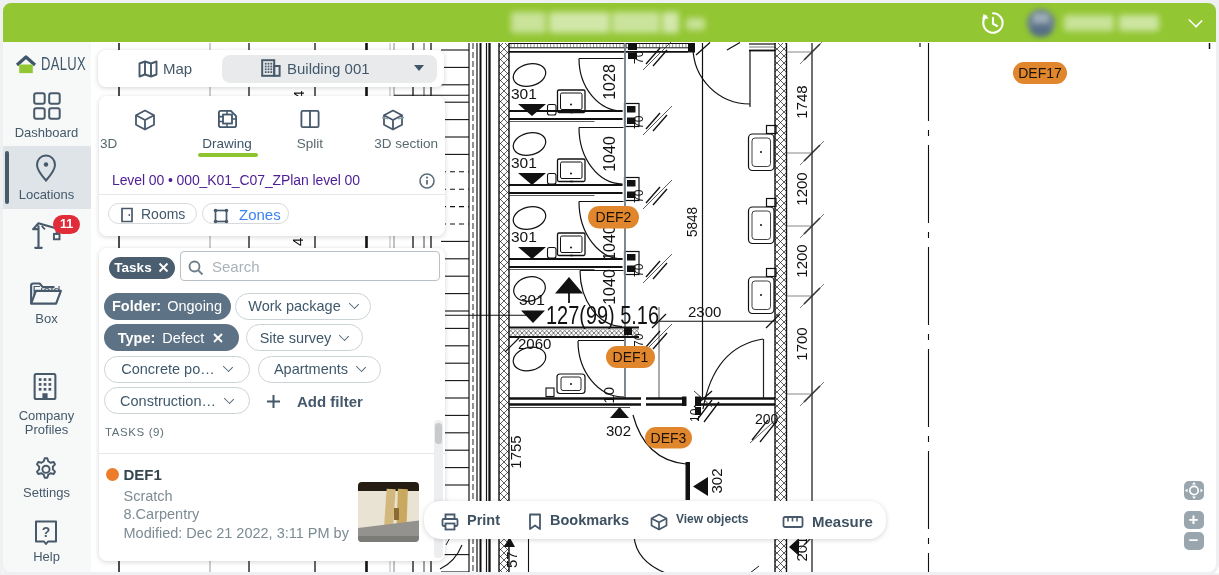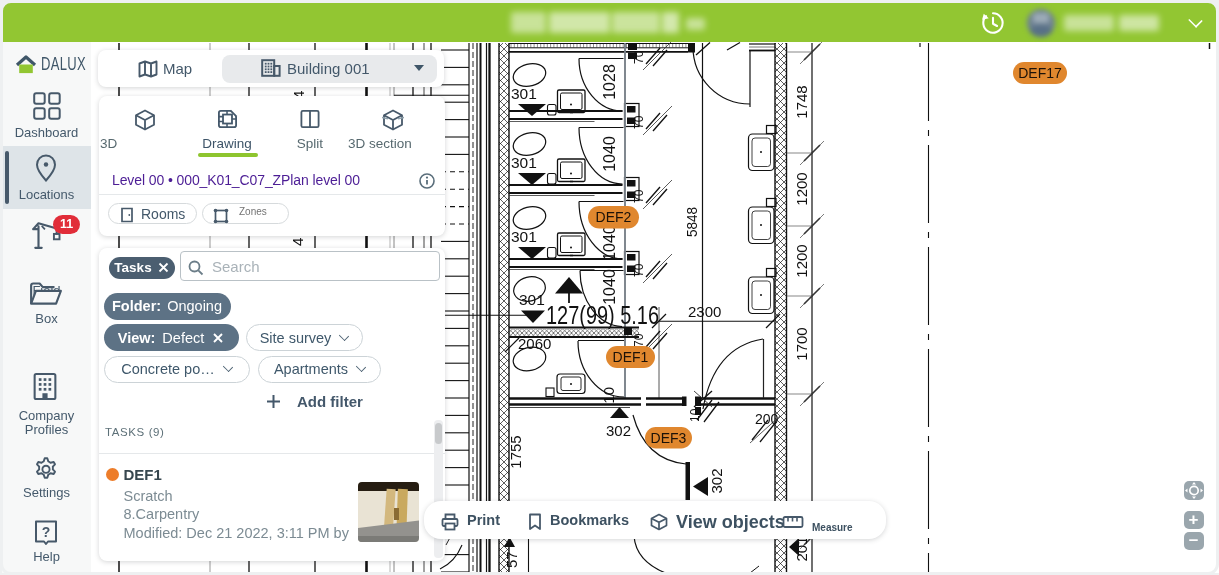--- a/index.html
+++ b/index.html
@@ -457,21 +457,21 @@
 <div style="position:absolute;left:200px;top:13px;"><svg class="icn" width="22" height="21" viewBox="0 0 22 22" style="">
           <rect x="2" y="2" width="18" height="17" rx="1.5" fill="none" stroke="#47596a" stroke-width="1.9"></rect>
           <line x1="11" y1="2" x2="11" y2="19" stroke="#47596a" stroke-width="1.9"></line>
         </svg></div>
 <div style="position:absolute;left:166px;top:40px;width:90px;text-align:center;font-size:13.5px;color:#57696f;">Split</div>
 <div style="position:absolute;left:283px;top:13px;"><svg class="icn" width="22" height="22" viewBox="0 0 22 22" style="">
           <path d="M11,1.5 L20,6.2 L20,15.8 L11,20.5 L2,15.8 L2,6.2 Z" fill="none" stroke="#47596a" stroke-width="1.8" stroke-linejoin="round"></path>
           <path d="M2,6.2 L11,11 L20,6.2 M11,11 L11,20.5" fill="none" stroke="#47596a" stroke-width="1.8"></path>
           <path d="M0,8.5 L6,9.8 M16,9.8 L22,8.5" stroke="#8fa0ab" stroke-width="1.5"></path>
         </svg></div>
-<div style="position:absolute;left:249px;top:40px;width:90px;text-align:left;font-size:13.5px;color:#57696f;">3D section</div>
+<div style="position:absolute;left:249px;top:40px;width:90px;text-align:right;font-size:13.5px;color:#57696f;">3D section</div>
 <div style="position:absolute;left:99px;top:57px;width:60px;height:3.5px;background:#8ec52e;border-radius:2px;"></div>
 <div style="position:absolute;left:13px;top:75.5px;font-size:14px;letter-spacing:-0.1px;color:#4c1d95;">Level 00 • 000_K01_C07_ZPlan level 00</div>
 <div style="position:absolute;left:320px;top:75px;"><svg class="icn" width="16" height="16" viewBox="0 0 16 16" style="">
           <circle cx="8" cy="8" r="7" fill="none" stroke="#5a6e7b" stroke-width="1.6"></circle>
           <line x1="8" y1="7" x2="8" y2="11.5" stroke="#5a6e7b" stroke-width="1.8"></line>
           <circle cx="8" cy="4.6" r="1.1" fill="#5a6e7b"></circle>
         </svg></div>
 <div style="position:absolute;left:0;top:98px;width:346px;border-top:1px solid #e5e8ea;"></div>
 <div style="position:absolute;left:9px;top:106.5px;width:89px;height:21px;border:1px solid #d6dadc;border-radius:11px;"></div>
 <div style="position:absolute;left:21px;top:109.5px;"><svg class="icn" width="14" height="16" viewBox="0 0 14 16" style="">
@@ -481,56 +481,64 @@
         </svg></div>
 <div style="position:absolute;left:42px;top:110px;font-size:14px;color:#43586a;">Rooms</div>
 <div style="position:absolute;left:103px;top:106.5px;width:87px;height:21px;border:1px solid #d6dadc;border-radius:11px;"></div>
 <div style="position:absolute;left:114px;top:110px;"><svg class="icn" width="16" height="16" viewBox="0 0 16 16" style="">
           <rect x="2.5" y="2.5" width="11" height="11" fill="none" stroke="#47596a" stroke-width="1.7"></rect>
           <circle cx="2.5" cy="2.5" r="1.8" fill="#47596a"></circle>
           <circle cx="2.5" cy="13.5" r="1.8" fill="#47596a"></circle>
           <circle cx="13.5" cy="2.5" r="1.8" fill="#47596a"></circle>
           <circle cx="13.5" cy="13.5" r="1.8" fill="#47596a"></circle>
         </svg></div>
-<div style="position:absolute;left:140px;top:110px;font-size:10px;color:#737373;">Zones</div>
+<div style="position:absolute;left:140px;top:110px;font-size:15px;color:#3b82f6;">Zones</div>
 </div>
 <div class="panel" style="left:99px;top:247.5px;width:346px;height:313.5px;">
 <div class="chipd" style="left:9.5px;top:9px;width:66px;height:22px;border-radius:12px;background:#4b5e70;">
         <span style="font-weight:bold;font-size:13.5px;">Tasks</span>
         <svg class="icn" width="11" height="11" viewBox="0 0 11 11" style="margin-left:6px;">
           <path d="M1.5,1.5 L9.5,9.5 M9.5,1.5 L1.5,9.5" stroke="#fff" stroke-width="1.8"></path>
         </svg>
       </div>
 <div style="position:absolute;left:81px;top:3.5px;width:260px;height:30px;border:1.5px solid #b9c1c6;border-radius:4px;background:#fff;"></div>
 <div style="position:absolute;left:89px;top:11px;"><svg class="icn" width="16" height="16" viewBox="0 0 16 16" style="">
           <circle cx="6.5" cy="6.5" r="5" fill="none" stroke="#6b7d88" stroke-width="1.8"></circle>
           <line x1="10.3" y1="10.3" x2="14.5" y2="14.5" stroke="#6b7d88" stroke-width="1.8"></line>
         </svg></div>
 <div style="position:absolute;left:113px;top:10px;font-size:15px;color:#a9b2b8;">Search</div>
 <div class="chipd" style="left:4.5px;top:45.4px;width:127px;">
         <span style="font-weight:bold;">Folder:</span>
         <span style="margin-left:6px;">Ongoing</span>
       </div>
+<div class="chip" style="left:136px;top:45.4px;width:136px;">
+        <span>Work package</span>
+        <span class="carr"></span>
+      </div>
 <div class="chipd" style="left:4.5px;top:76.8px;width:135px;">
-        <span style="font-weight:bold;">View:</span>
+        <span style="font-weight:bold;">Type:</span>
         <span style="margin-left:7px;">Defect</span>
         <svg class="icn" width="12" height="12" viewBox="0 0 12 12" style="margin-left:8px;">
           <path d="M2,2 L10,10 M10,2 L2,10" stroke="#fff" stroke-width="1.9"></path>
         </svg>
       </div>
 <div class="chip" style="left:146.5px;top:76.8px;width:117px;">
         <span>Site survey</span>
         <span class="carr"></span>
       </div>
 <div class="chip" style="left:4.5px;top:108.2px;width:146px;">
         <span>Concrete po…</span>
         <span class="carr"></span>
       </div>
 <div class="chip" style="left:159px;top:108.2px;width:123px;">
         <span>Apartments</span>
+        <span class="carr"></span>
+      </div>
+<div class="chip" style="left:4.5px;top:139.6px;width:146px;">
+        <span>Construction…</span>
         <span class="carr"></span>
       </div>
 <div style="position:absolute;left:167px;top:144px;font-size:15px;font-weight:bold;color:#44586b;"><svg class="icn" width="15" height="15" viewBox="0 0 15 15">
           <path d="M7.5,1 L7.5,14 M1,7.5 L14,7.5" stroke="#44586b" stroke-width="2"></path>
         </svg><span style="margin-left:16px;vertical-align:middle;">Add filter</span></div>
 <div style="position:absolute;left:6px;top:178px;font-size:11.5px;letter-spacing:.6px;color:#5d7078;">TASKS (9)</div>
 <div style="position:absolute;left:0;top:205.5px;width:346px;border-top:1px solid #e5e8ea;"></div>
 <div style="position:absolute;left:7px;top:220px;width:13px;height:13px;border-radius:50%;background:#ed7d2a;"></div>
 <div style="position:absolute;left:24.5px;top:218px;font-size:15px;font-weight:bold;color:#37474f;">DEF1</div>
 <div class="gtxt" style="left:24.5px;top:240px;">Scratch</div>
@@ -556,26 +564,26 @@
         </svg></div>
 <div style="position:absolute;left:43px;top:11px;font-size:14.5px;font-weight:bold;color:#3d5161;">Print</div>
 <div style="position:absolute;left:104px;top:11px;"><svg class="icn" width="14" height="18" viewBox="0 0 14 18" style="">
           <path d="M2,1.5 L12,1.5 L12,16 L7,12.5 L2,16 Z" fill="none" stroke="#47596a" stroke-width="1.8" stroke-linejoin="round"></path>
         </svg></div>
 <div style="position:absolute;left:126px;top:11px;font-size:14.5px;font-weight:bold;color:#3d5161;">Bookmarks</div>
 <div style="position:absolute;left:226px;top:11px;"><svg class="icn" width="18" height="18" viewBox="0 0 18 18" style="">
           <path d="M9,1.5 L16.5,5.4 L16.5,12.6 L9,16.5 L1.5,12.6 L1.5,5.4 Z" fill="none" stroke="#47596a" stroke-width="1.7" stroke-linejoin="round"></path>
           <path d="M1.5,5.4 L9,9.2 L16.5,5.4 M9,9.2 L9,16.5" fill="none" stroke="#47596a" stroke-width="1.7"></path>
         </svg></div>
-<div style="position:absolute;left:252px;top:11px;font-size:18px;font-weight:bold;color:#3d5161;">View objects</div>
+<div style="position:absolute;left:252px;top:11px;font-size:12px;font-weight:bold;color:#3d5161;">View objects</div>
 <div style="position:absolute;left:358px;top:11px;"><svg class="icn" width="22" height="18" viewBox="0 0 22 18" style="">
           <rect x="1.5" y="4" width="19" height="10" rx="1.5" fill="none" stroke="#47596a" stroke-width="1.8"></rect>
           <path d="M6,4 L6,8.5 M10.5,4 L10.5,8.5 M15,4 L15,8.5" stroke="#47596a" stroke-width="1.6"></path>
         </svg></div>
-<div style="position:absolute;left:388px;top:21px;font-size:10px;font-weight:bold;color:#3d5161;">Measure</div>
+<div style="position:absolute;left:388px;top:12px;font-size:15px;font-weight:bold;color:#3d5161;">Measure</div>
 </div>
 <div style="position:absolute;left:1183.5px;top:480.5px;width:20px;height:19px;border-radius:5px;background:#9aa6ad;z-index:30;"><svg class="icn" width="20" height="19" viewBox="0 0 20 19" style="">
         <circle cx="10" cy="9.5" r="4.2" fill="none" stroke="#fff" stroke-width="1.7"></circle>
         <path d="M10,1 L12,3.5 L8,3.5 Z M10,18 L12,15.5 L8,15.5 Z M1,9.5 L3.5,7.5 L3.5,11.5 Z M19,9.5 L16.5,7.5 L16.5,11.5 Z" fill="#fff"></path>
       </svg></div>
 <div style="position:absolute;left:1183.5px;top:510.5px;width:20px;height:18.5px;border-radius:5px;background:#9aa6ad;z-index:30;color:#fff;font-size:17px;font-weight:bold;text-align:center;line-height:17px;">+</div>
 <div style="position:absolute;left:1183.5px;top:531.5px;width:20px;height:18.5px;border-radius:5px;background:#9aa6ad;z-index:30;color:#fff;font-size:17px;font-weight:bold;text-align:center;line-height:15px;">–</div>
 <div class="frame"></div>
 </div>
 </body></html>

